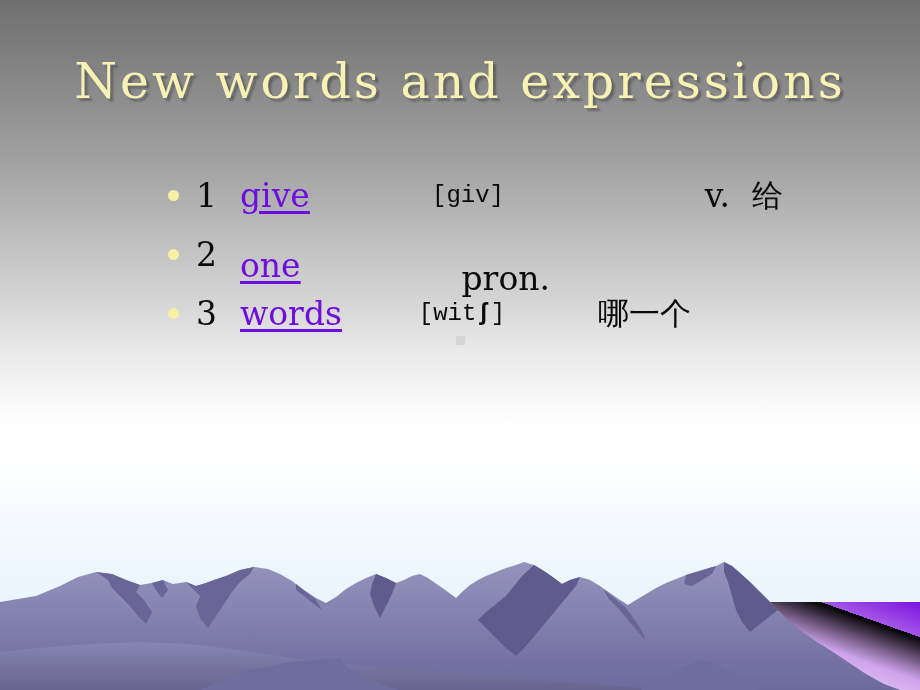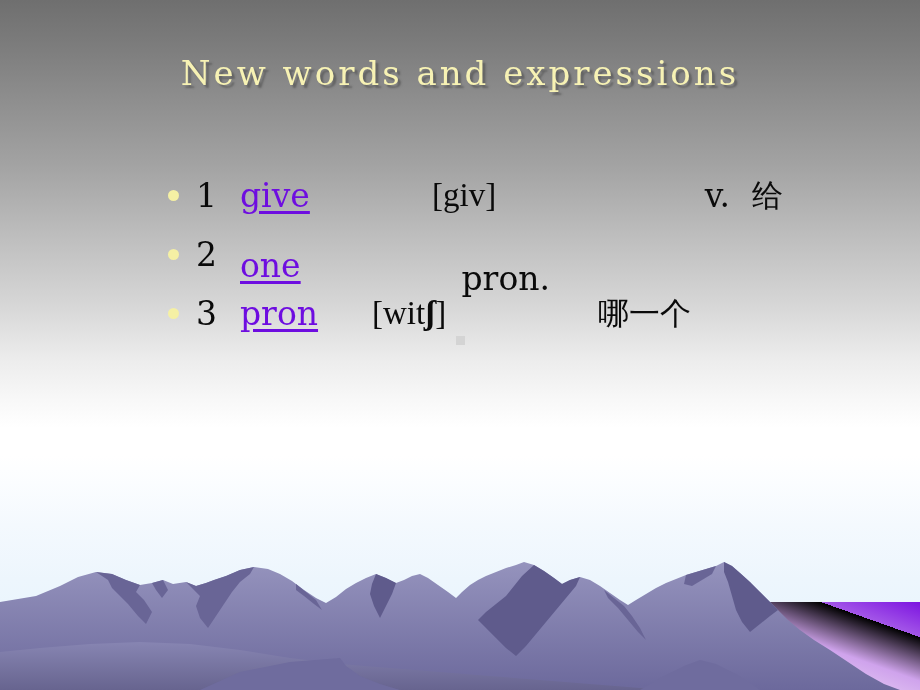--- a/index.html
+++ b/index.html
@@ -36,21 +36,21 @@
   }
 
   
   .title {
     position: absolute;
     left: 0;
     right: 0;
     top: 56px;
     text-align: center;
     font-family: "DejaVu Serif", "Liberation Serif", serif;
-    font-size: 34px;
+    font-size: 49px;
     letter-spacing: 3px;
     color: #f7f2b4;
     text-shadow: 3px 3px 2px rgba(70,70,70,0.55);
     white-space: nowrap;
     line-height: 1.05;
   }
 
   
   .word-list {
     position: absolute;
@@ -81,22 +81,22 @@
     width: 44px;
   }
   .w-word {
     flex: 0 0 auto;
     color: #6e0de0;
     text-decoration: underline;
     text-underline-offset: 4px;
   }
   .w-phon {
     flex: 0 0 auto;
-    font-family: Liberation Serif, serif;
-    font-size: 33px;
+    font-family: Liberation Mono, monospace;
+    font-size: 24px;
     color: #0a0a0a;
   }
   .w-pos {
     flex: 0 0 auto;
     text-align: right;
   }
   .w-mean {
     flex: 0 0 auto;
     font-family: "DejaVu Sans", "Liberation Sans", sans-serif;
     font-size: 31px;
@@ -107,21 +107,21 @@
   .row-1 .w-phon  { width: 180px; text-align: left; }
   .row-1 .w-pos   { width: 118px; }
   .row-1 .w-mean  { padding-left: 22px; }
 
   .row-2 .w-word  { width: 192px; margin-top: 22px; }
   .row-2 .w-phon  { width: 180px; text-align: left; }
   .row-2 .w-pos   { width: 118px; margin-top: 48px; }
   .row-2 .w-mean  { padding-left: 22px; }
 
   .row-3 .w-word  { width: 132px; }
-  .row-3 .w-phon  { width: 180px; text-align: left; }
+  .row-3 .w-phon  { width: 180px; text-align: center; }
   .row-3 .w-pos   { width: 24px; }
   .row-3 .w-mean  { padding-left: 22px; }
 
   .esh { font-weight: bold; }
   .wedge { font-weight: bold; }
 
   .artifact {
     position: absolute;
     left: 456px;
     top: 336px;
@@ -161,21 +161,21 @@
     <div class="word-row row-2">
       <span class="bullet"></span>
       <span class="w-num">2</span>
       <span class="w-word">one</span>
       <span class="w-pos">pron.</span>
     </div>
 
     <div class="word-row row-3">
       <span class="bullet"></span>
       <span class="w-num">3</span>
-      <span class="w-word">pron</span>
+      <span class="w-word">words</span>
       <span class="w-phon"><span>[wit</span><span class="esh">ʃ</span><span>]</span></span>
       <span class="w-pos"></span>
       <span class="w-mean">哪一个</span>
     </div>
 
   </div>
 
   <div class="artifact"></div>
 
   <div class="scenery">

